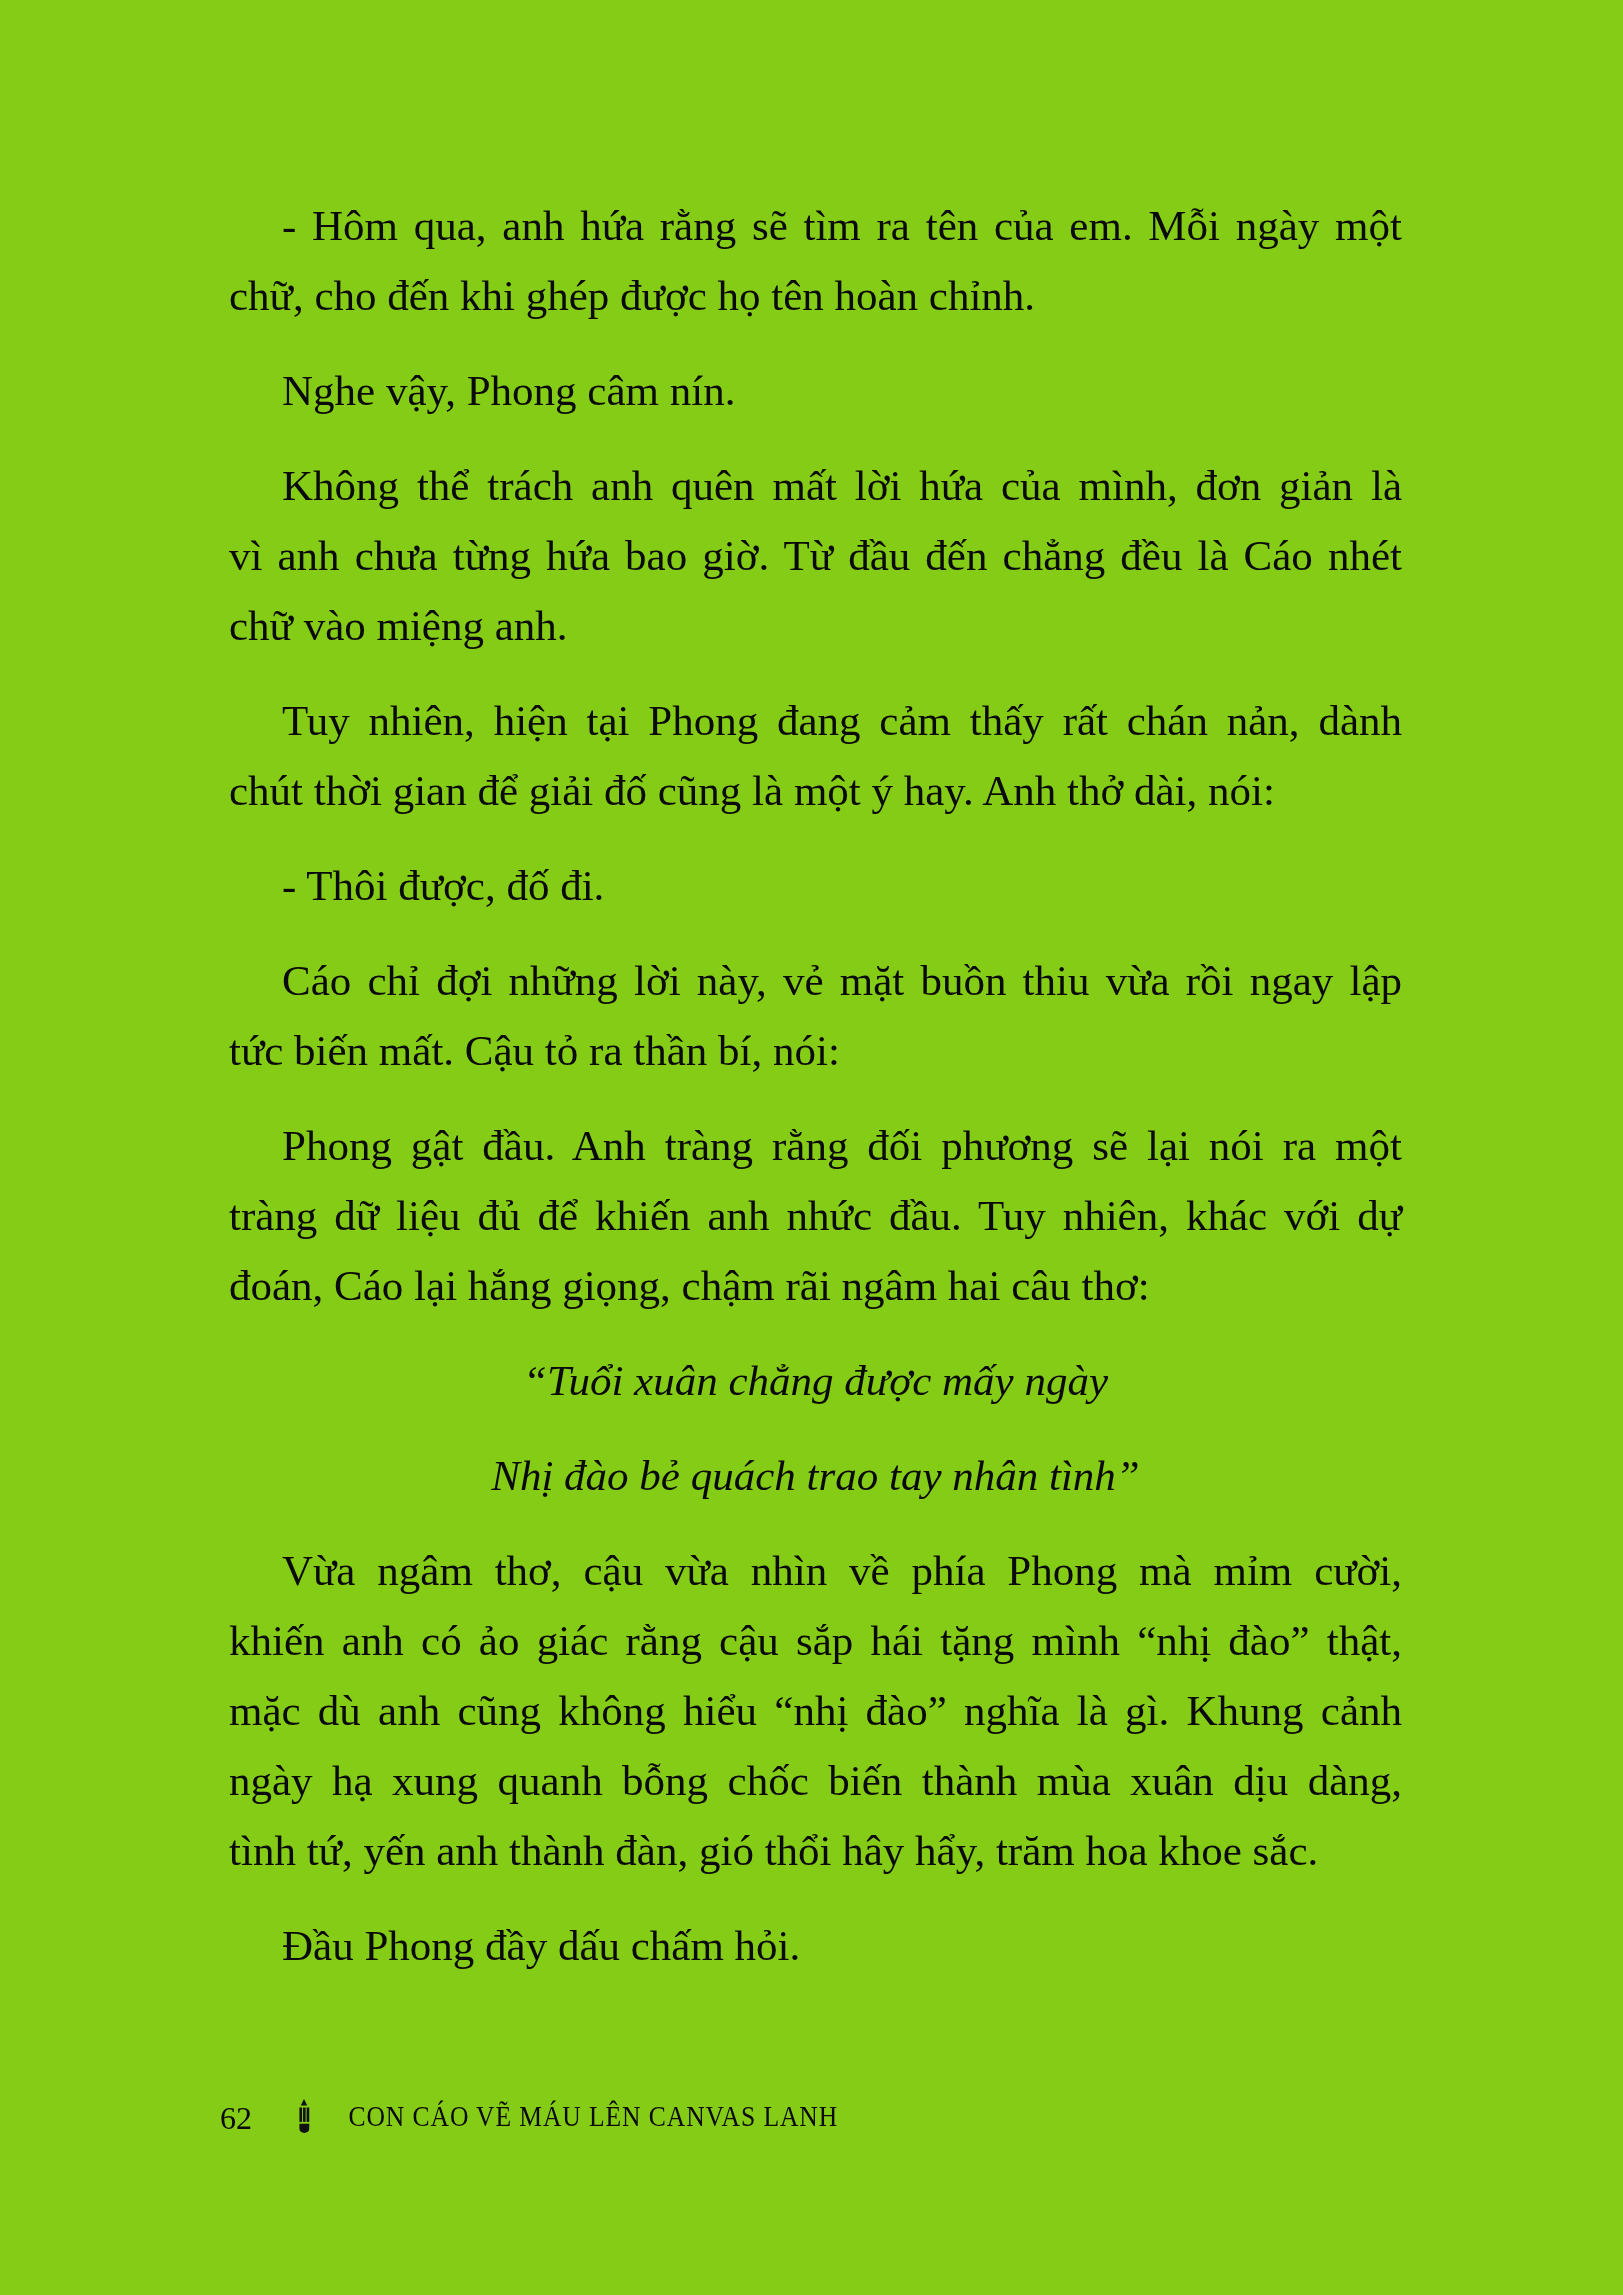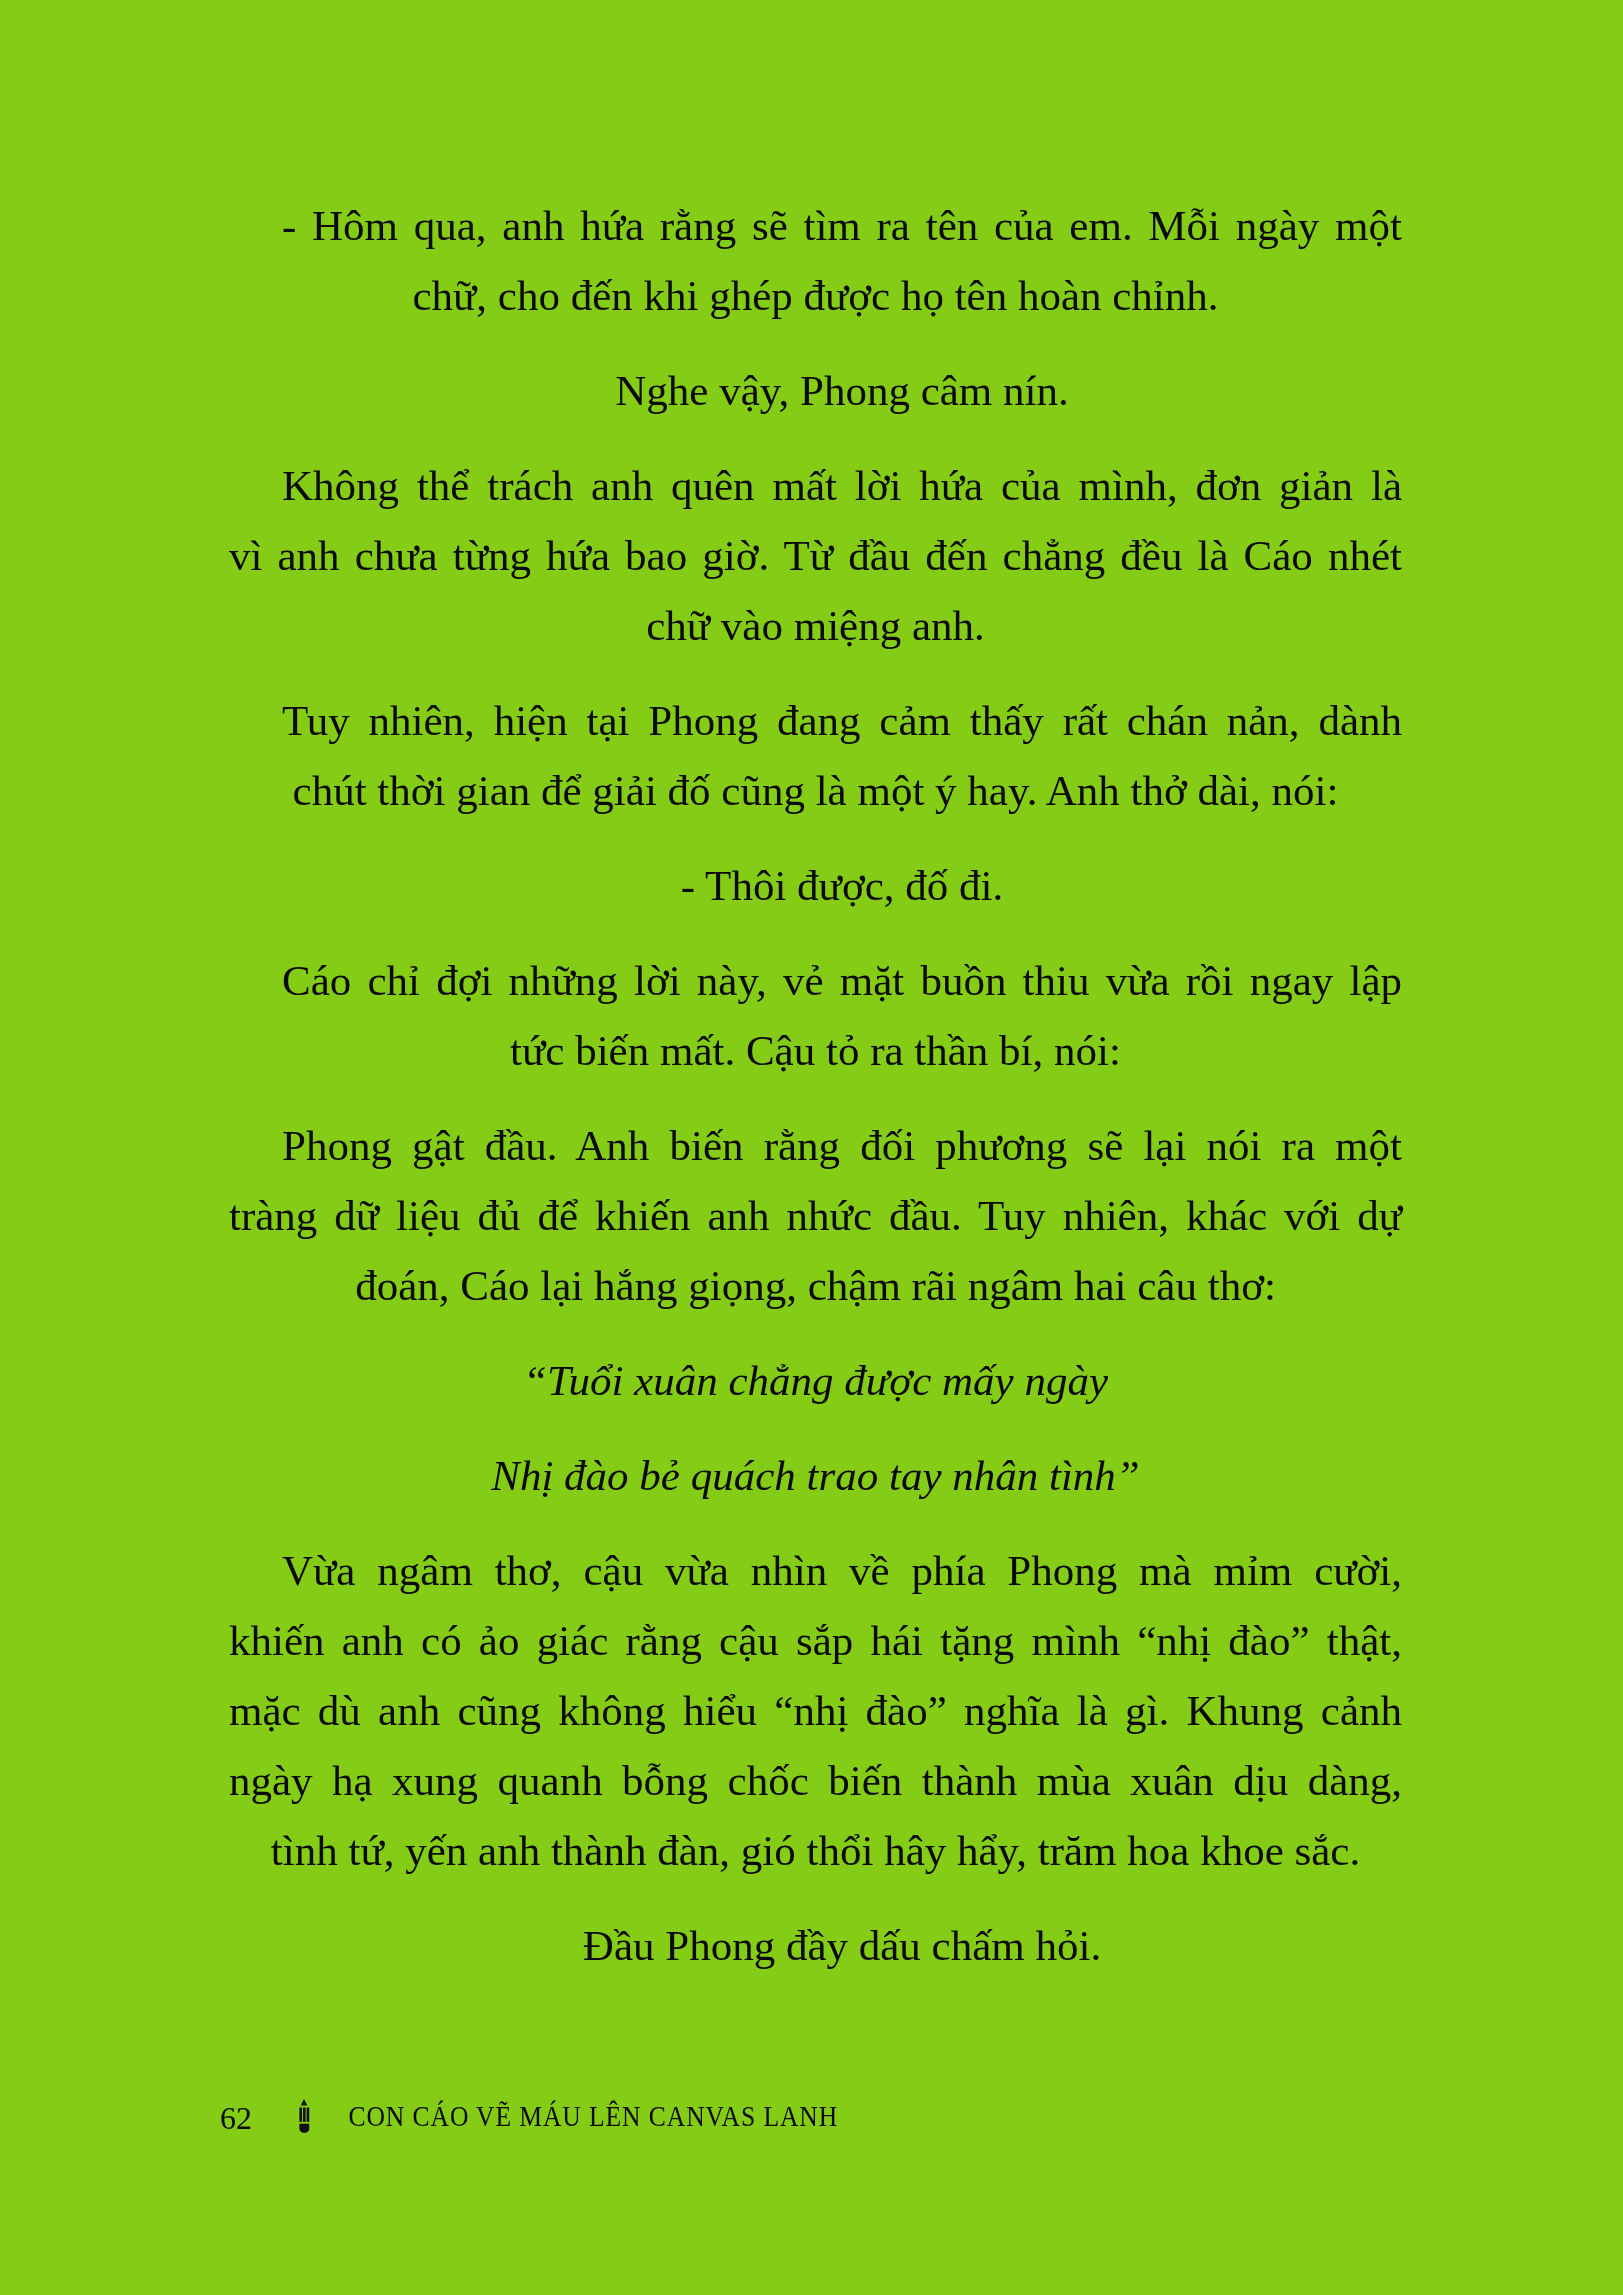--- a/index.html
+++ b/index.html
@@ -15,21 +15,21 @@
     position:absolute;
     left:229px;top:191px;width:1173px;
     font-size:43px;
     line-height:70px;
   }
   .line{
     text-align:justify;
     text-align-last:justify;
   }
   .line.last{
-    text-align:center;
+    text-align:left;
     text-align-last:auto;
   }
   .line.indent{ text-indent:53px; }
   .line.pstart{ margin-top:25px; }
   .line.poem{
     font-style:italic;
     text-align:center;
     text-align-last:center;
   }
   .footer{
@@ -69,21 +69,21 @@
     <div class="line last">chữ, cho đến khi ghép được họ tên hoàn chỉnh.</div>
     <div class="line indent last pstart">Nghe vậy, Phong câm nín.</div>
     <div class="line indent pstart">Không thể trách anh quên mất lời hứa của mình, đơn giản là</div>
     <div class="line">vì anh chưa từng hứa bao giờ. Từ đầu đến chẳng đều là Cáo nhét</div>
     <div class="line last">chữ vào miệng anh.</div>
     <div class="line indent pstart">Tuy nhiên, hiện tại Phong đang cảm thấy rất chán nản, dành</div>
     <div class="line last">chút thời gian để giải đố cũng là một ý hay. Anh thở dài, nói:</div>
     <div class="line indent last pstart">- Thôi được, đố đi.</div>
     <div class="line indent pstart">Cáo chỉ đợi những lời này, vẻ mặt buồn thiu vừa rồi ngay lập</div>
     <div class="line last">tức biến mất. Cậu tỏ ra thần bí, nói:</div>
-    <div class="line indent pstart">Phong gật đầu. Anh biến rằng đối phương sẽ lại nói ra một</div>
+    <div class="line indent pstart">Phong gật đầu. Anh tràng rằng đối phương sẽ lại nói ra một</div>
     <div class="line">tràng dữ liệu đủ để khiến anh nhức đầu. Tuy nhiên, khác với dự</div>
     <div class="line last">đoán, Cáo lại hắng giọng, chậm rãi ngâm hai câu thơ:</div>
     <div class="line poem pstart">“Tuổi xuân chẳng được mấy ngày</div>
     <div class="line poem pstart">Nhị đào bẻ quách trao tay nhân tình”</div>
     <div class="line indent pstart">Vừa ngâm thơ, cậu vừa nhìn về phía Phong mà mỉm cười,</div>
     <div class="line">khiến anh có ảo giác rằng cậu sắp hái tặng mình “nhị đào” thật,</div>
     <div class="line">mặc dù anh cũng không hiểu “nhị đào” nghĩa là gì. Khung cảnh</div>
     <div class="line">ngày hạ xung quanh bỗng chốc biến thành mùa xuân dịu dàng,</div>
     <div class="line last">tình tứ, yến anh thành đàn, gió thổi hây hẩy, trăm hoa khoe sắc.</div>
     <div class="line indent last pstart">Đầu Phong đầy dấu chấm hỏi.</div>

